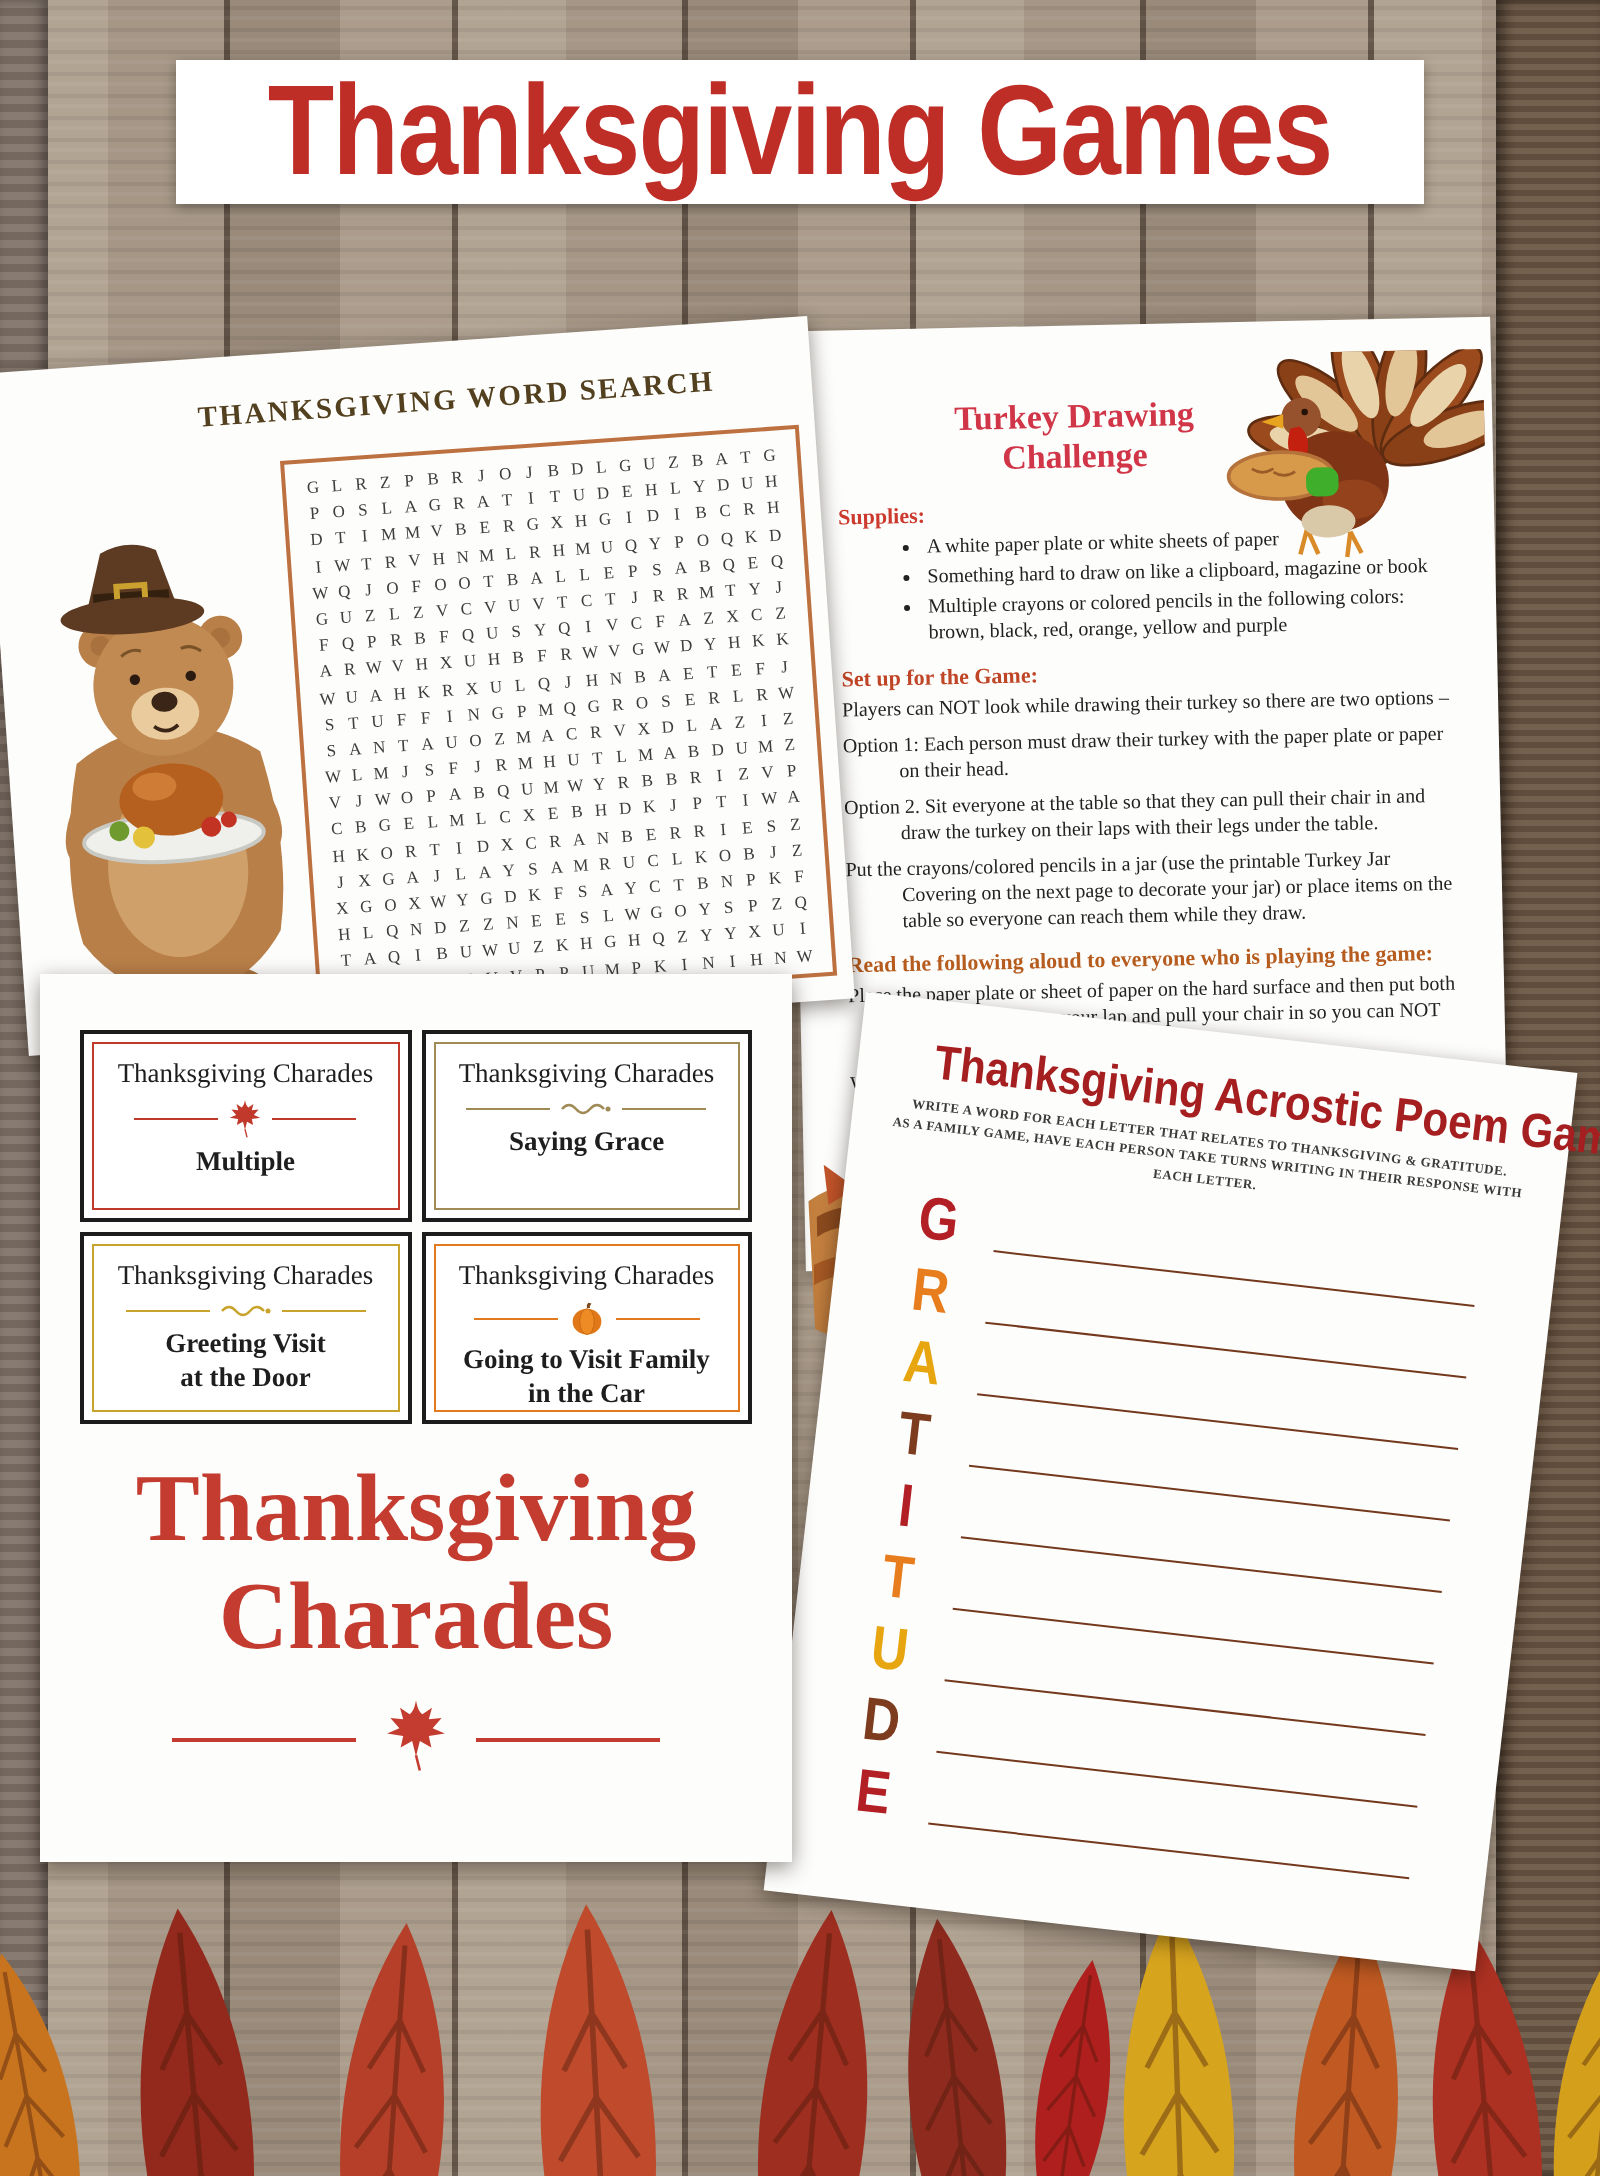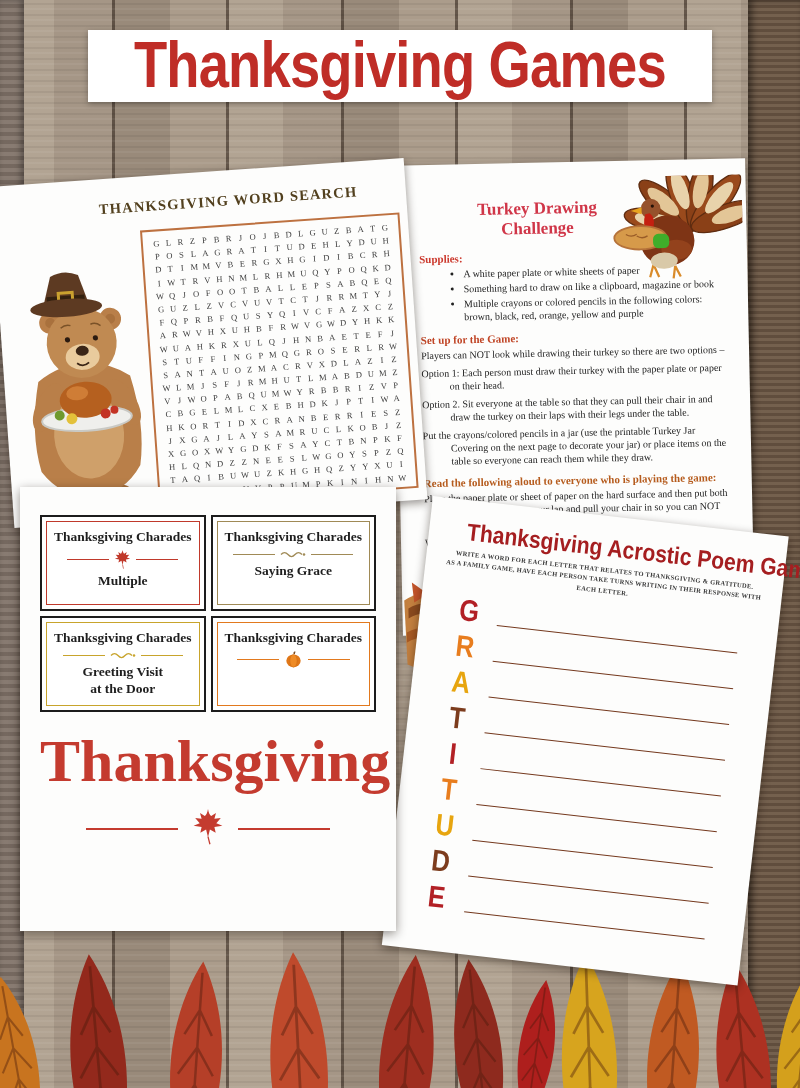--- a/index.html
+++ b/index.html
@@ -57,27 +57,27 @@
   .tp-partial1{margin-left:88px;padding-left:0;text-indent:0;}
   .tp-partial2{margin-left:148px;padding-left:0;text-indent:0;}
   .tp-jar{position:absolute;left:0;top:415px;width:34px;height:92px;}
 
   
   .ch-page{left:20px;top:487px;width:376px;height:444px;z-index:5;padding:28px 20px 0;box-sizing:border-box;}
   .ch-cards{display:grid;grid-template-columns:1fr 1fr;grid-gap:5px;}
   .card{border:2.5px solid #1c1c1c;background:#fff;padding:4px;height:96px;box-sizing:border-box;}
   .card-inner{height:100%;border:1.5px solid;box-sizing:border-box;display:flex;flex-direction:column;
     align-items:center;padding-top:7px;}
-  .card-header{font-weight:bold;font-size:13.5px;color:#1e1e1e;}
+  .card-header{font-weight:normal;font-size:13.5px;color:#1e1e1e;}
   .card-divider{display:flex;align-items:center;margin:5px 0 4px;}
   .card-divider .dline{display:inline-block;width:42px;height:1.5px;}
   .card-divider .dicon{margin:0 5px;display:flex;align-items:center;}
   .card-phrase{font-weight:bold;font-size:13.5px;color:#1e1e1e;text-align:center;
     white-space:pre-line;line-height:1.25;}
-  .ch-title{margin-top:16px;text-align:center;font-weight:bold;font-size:60px;line-height:1.12;
+  .ch-title{margin-top:16px;text-align:center;font-weight:bold;font-size:48px;line-height:1.12;
     color:#c43b2f;}
   .ch-divider{display:flex;align-items:center;justify-content:center;margin-top:14px;}
   .ch-divider .dline{display:inline-block;width:92px;height:2px;background:#c43b2f;}
   .ch-divider .dicon{margin:0 14px;}
 
   
   .ac-page{left:433px;top:496px;width:358px;height:452px;transform:rotate(6.5deg);
     transform-origin:top left;z-index:4;padding:18px 14px 0;box-sizing:border-box;}
   .ac-title{text-align:center;}
   .ac-title .cond{display:inline-block;transform:scaleX(0.88);transform-origin:center;
@@ -806,25 +806,28 @@
               <span class="dicon">
                 <svg width="19" height="17" viewBox="0 0 100 90">
    <path d="M50 16 Q48 6 54 2 L62 4 Q56 10 58 16 Z" fill="#7a4a1e"></path>
    <ellipse cx="50" cy="52" rx="38" ry="34" fill="#e07718"></ellipse>
    <ellipse cx="50" cy="52" rx="19" ry="34" fill="#ef8b25"></ellipse>
    <ellipse cx="50" cy="52" rx="19" ry="34" fill="none" stroke="#c2620f" stroke-width="2"></ellipse>
                 </svg>
               </span>
               <span class="dline" style="background: rgb(226, 121, 30);"></span>
             </div>
+            <div class="card-phrase">Going to Visit Family
+in the Car</div>
           </div>
         </div>
       </div>
     <div class="ch-title">
       <span>Thanksgiving</span><br>
+      <span>Charades</span>
     </div>
     <div class="ch-divider">
       <span class="dline"></span>
       <span class="dicon" id="ch-divider-icon"><svg width="32" height="36" viewBox="0 0 100 112">
    <path fill="#c43b2f" d="M50 0 C52 12 55 18 60 22 L75 12 L70 30 L90 28 L76 44 L95 52 L70 56 L74 74 L56 64 L50 88 L44 64 L26 74 L30 56 L5 52 L24 44 L10 28 L30 30 L25 12 L40 22 C45 18 48 12 50 0 Z"></path>
    <path stroke="#c43b2f" stroke-width="4" d="M50 86 L56 110"></path>
           </svg></span>
       <span class="dline"></span>
     </div>
   </div>

